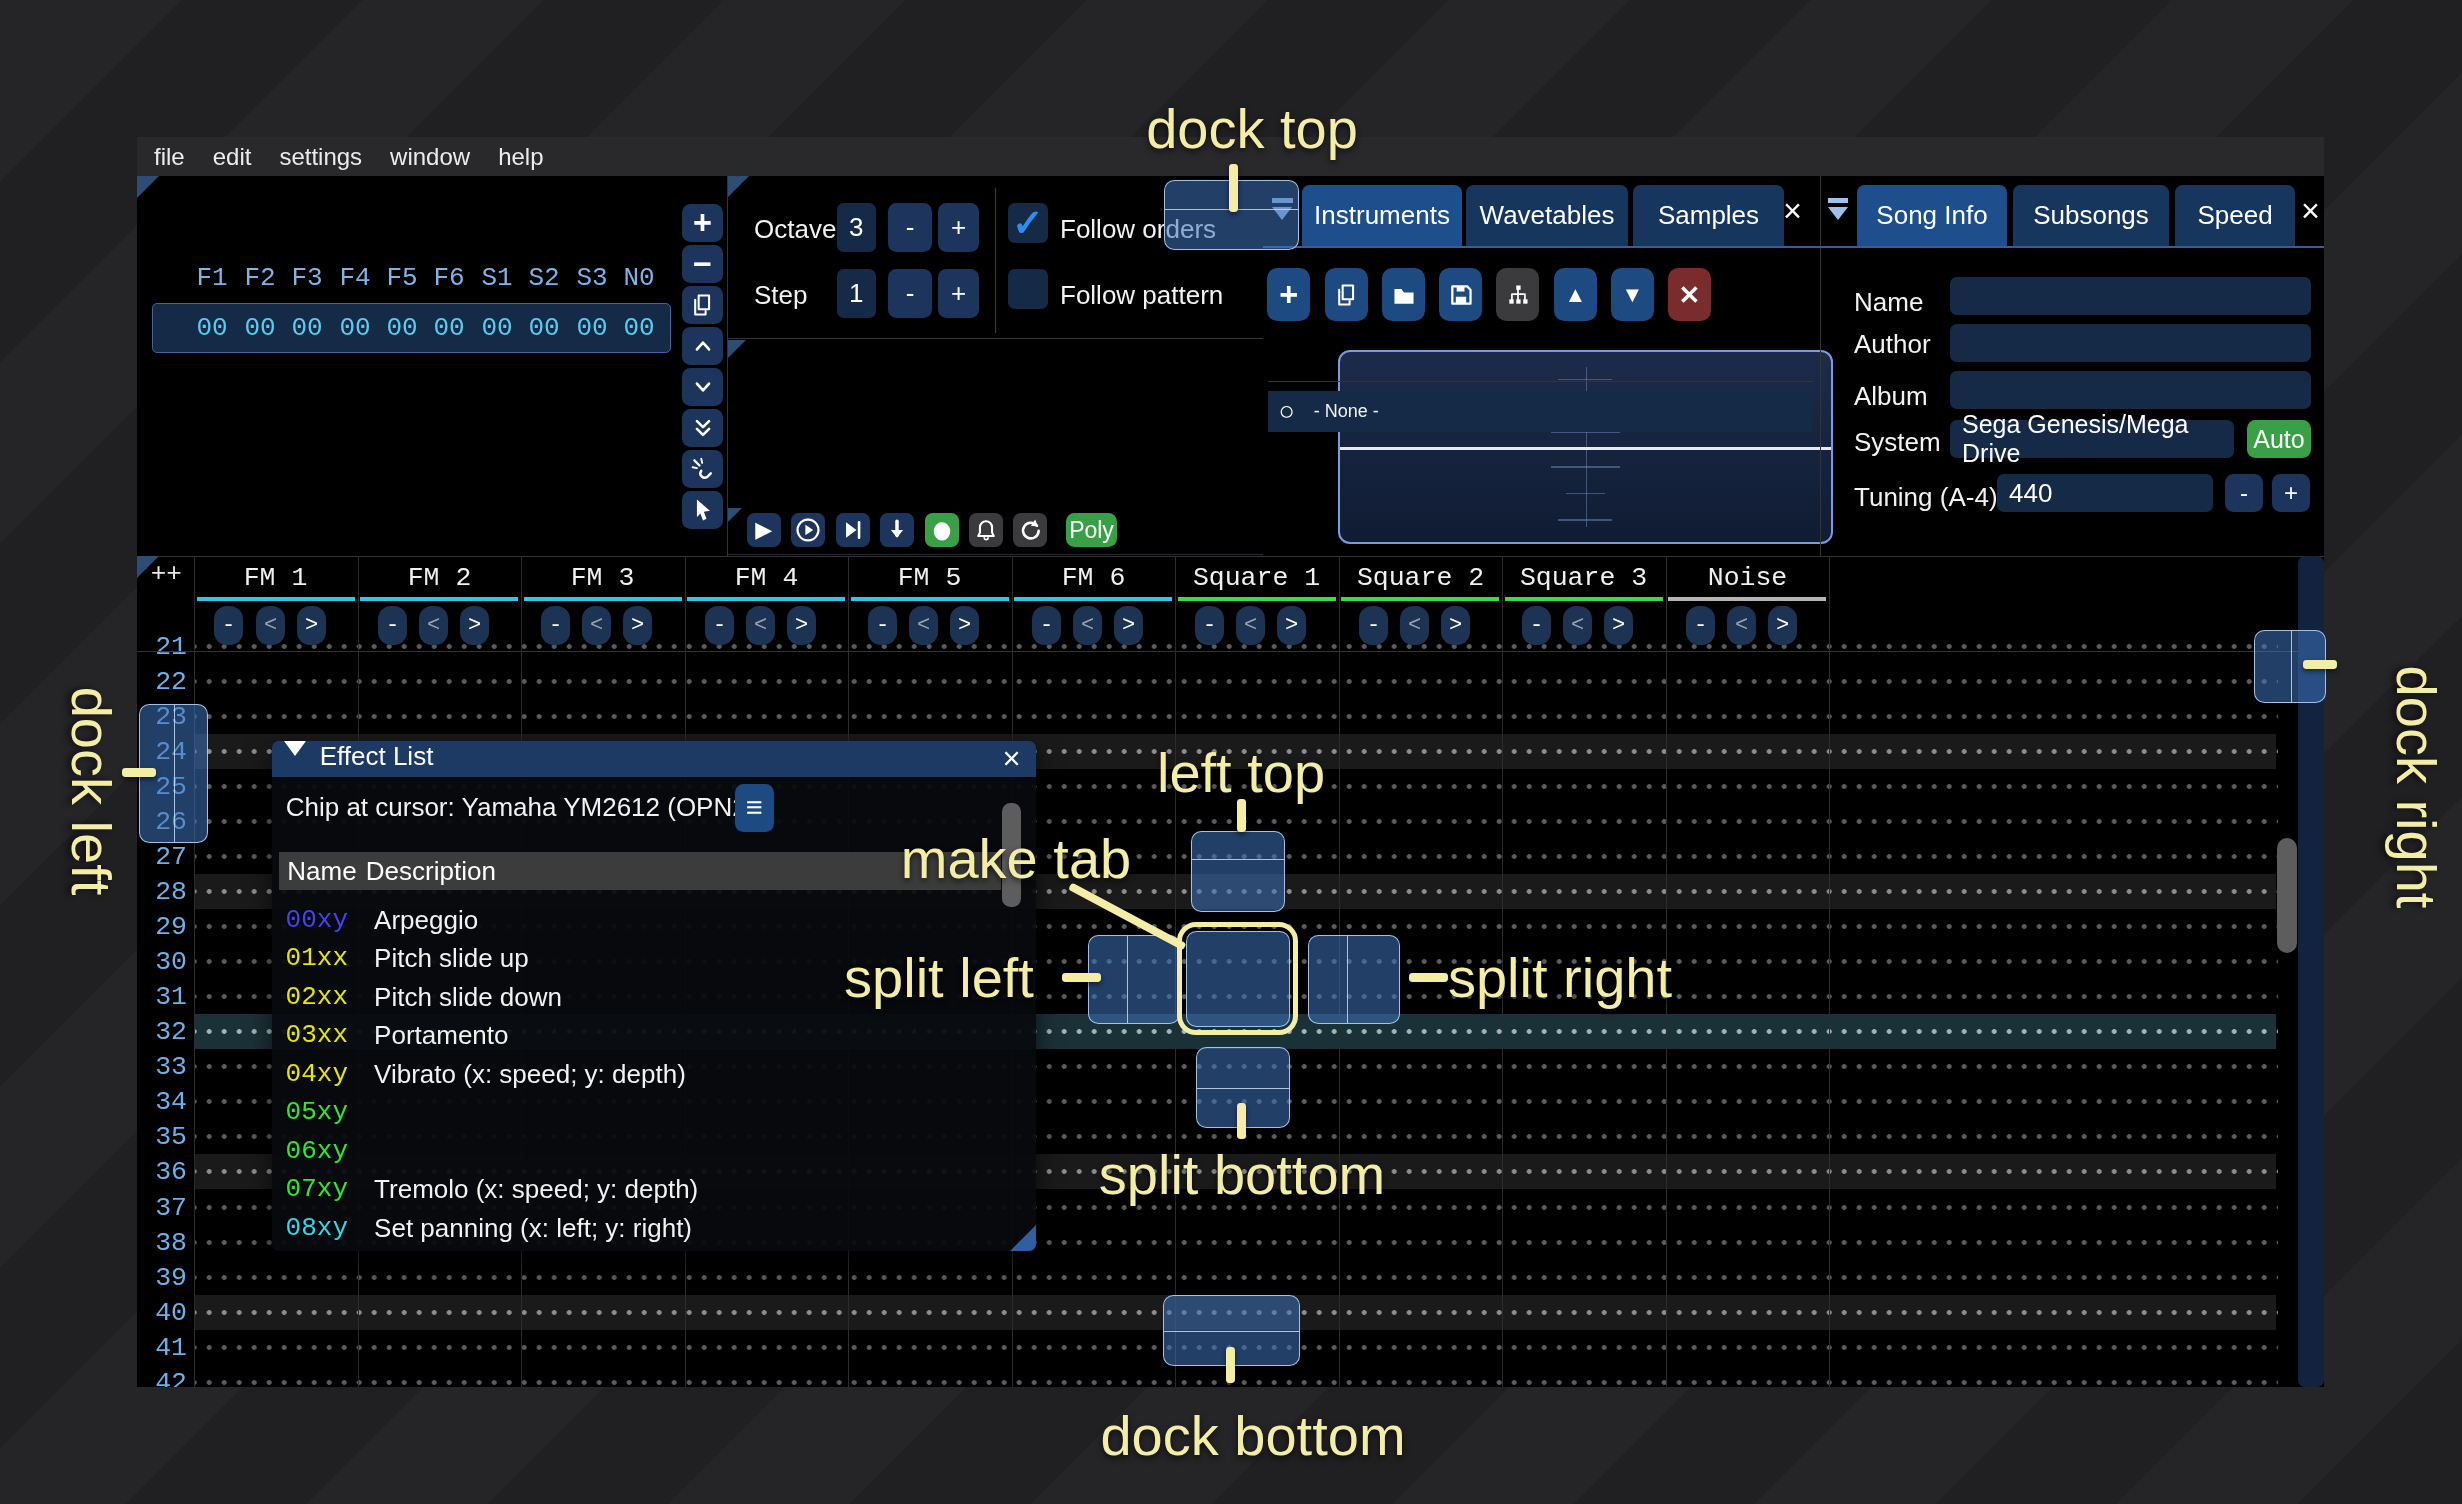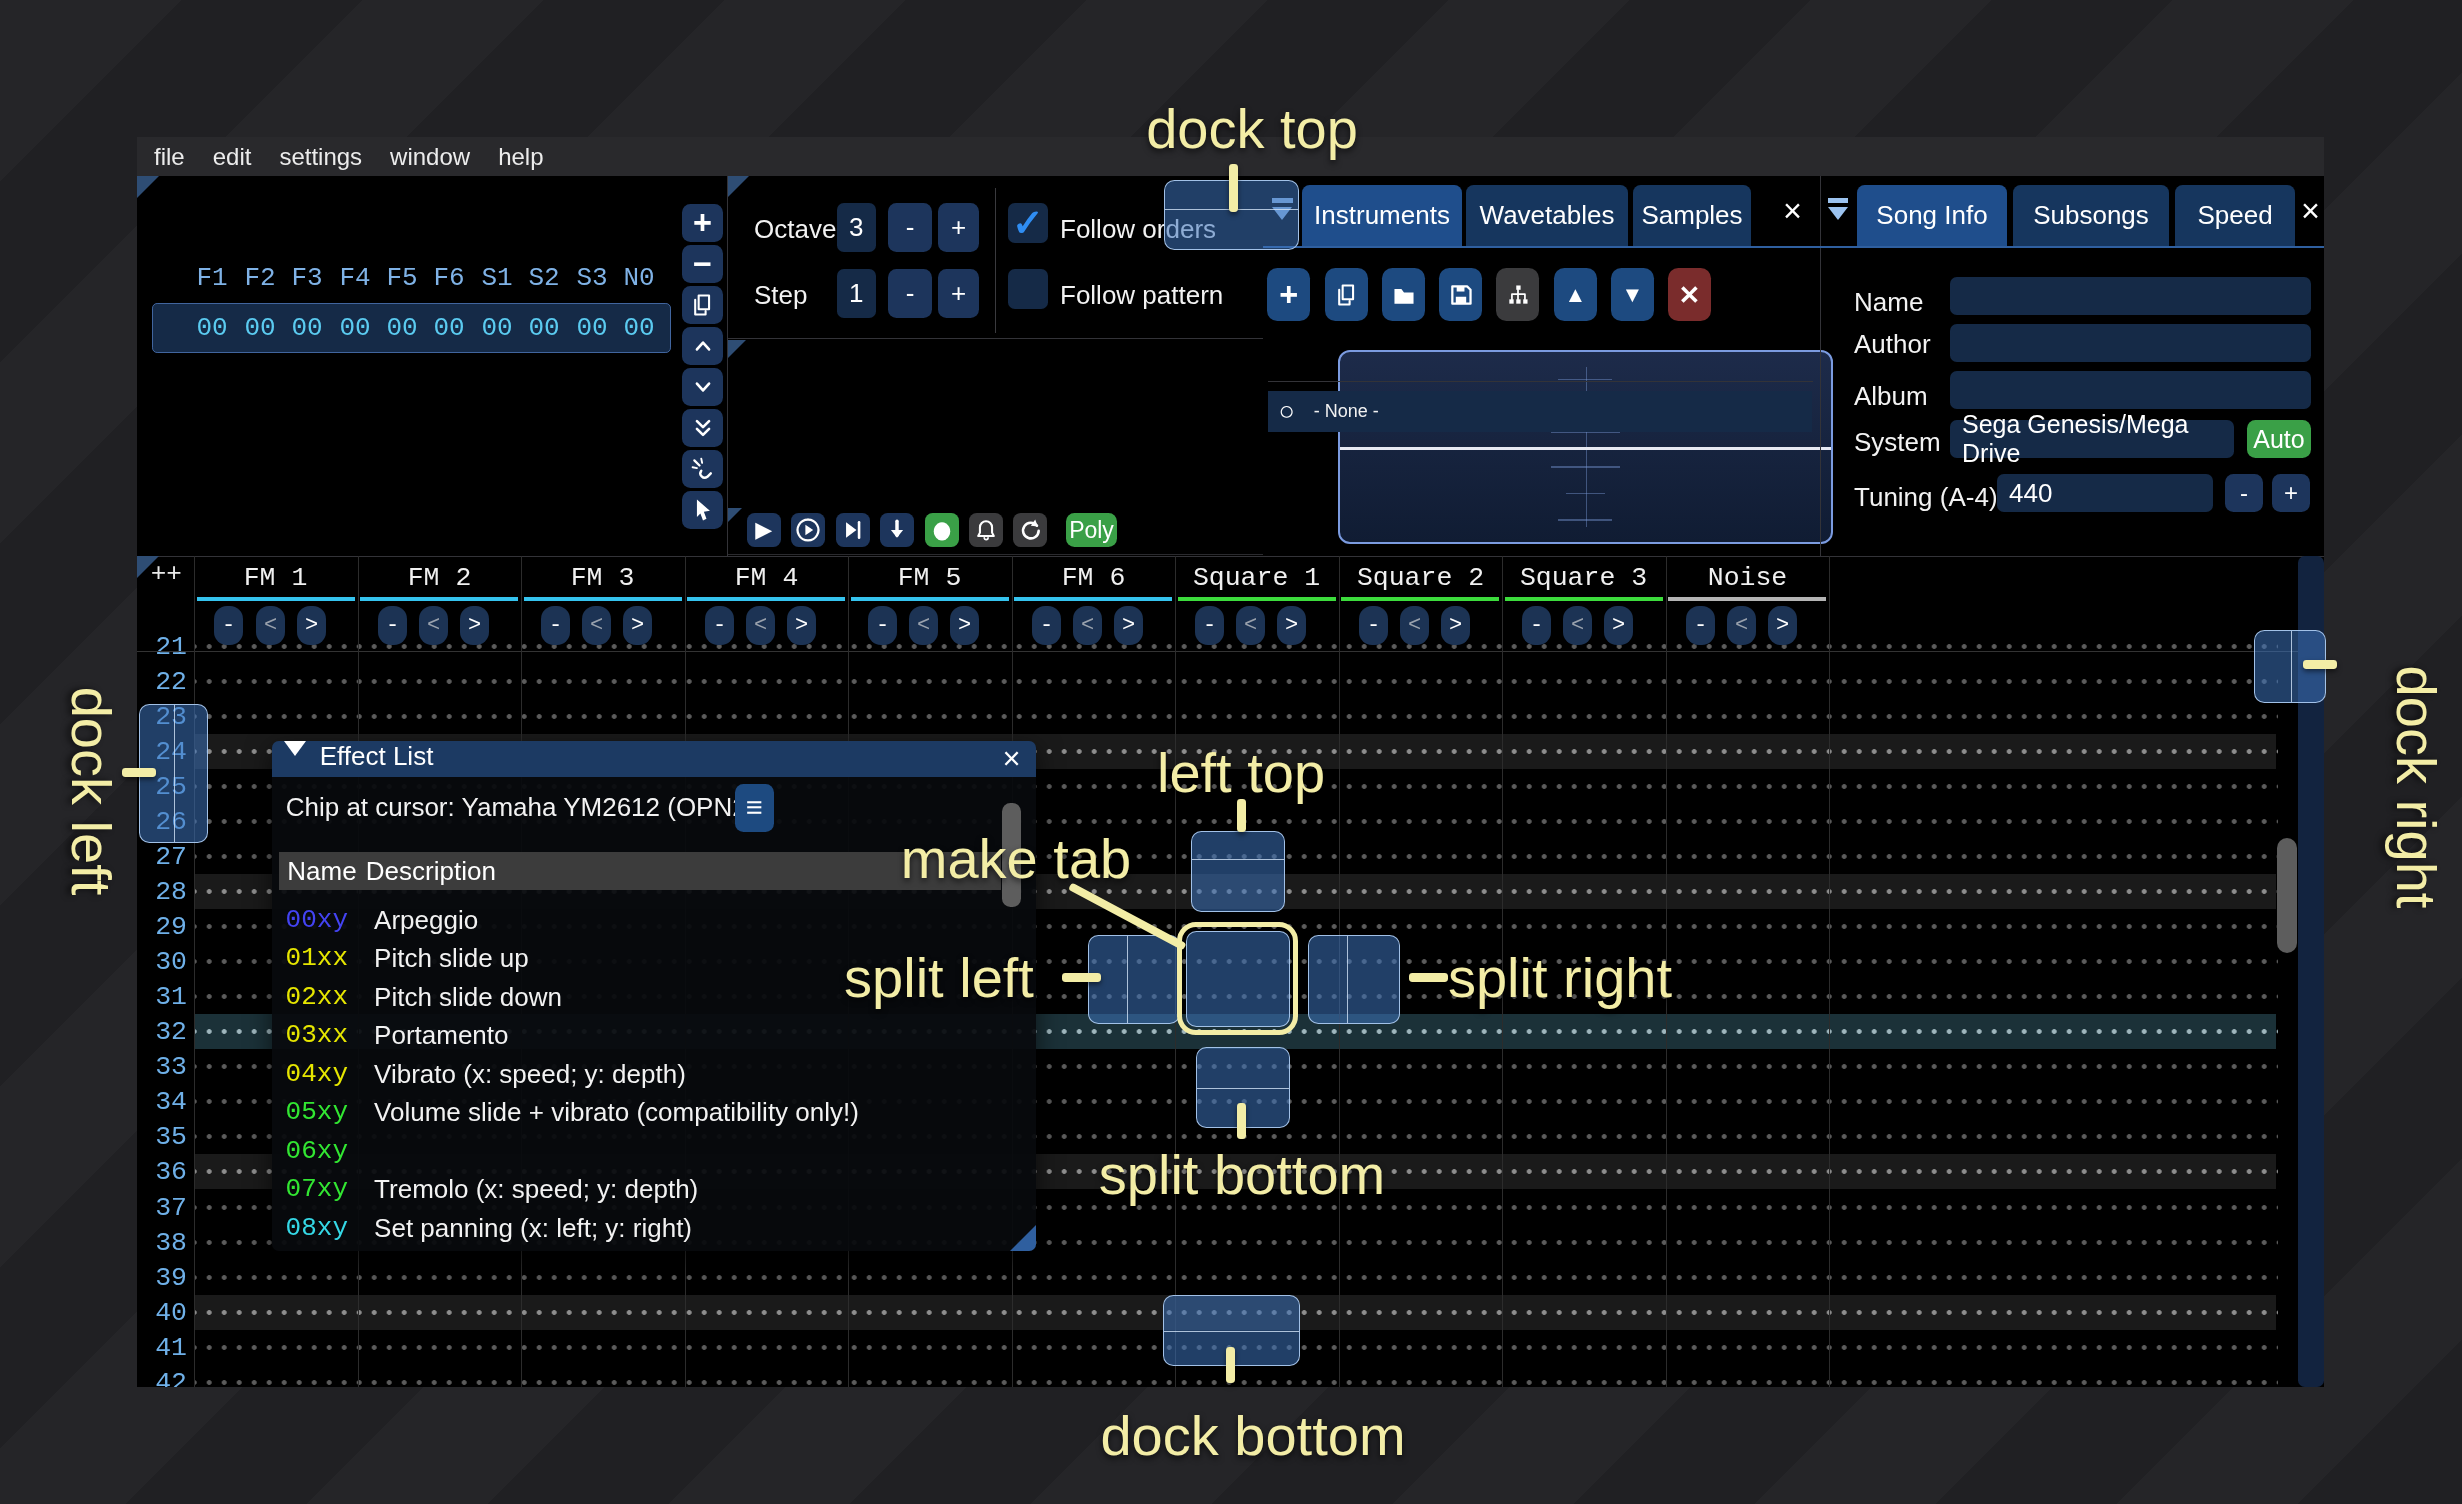--- a/index.html
+++ b/index.html
@@ -243,21 +243,21 @@
     <div class="vline" style="left:590px;top:39px;height:380px;"></div>
 
     <div class="abs" style="left:1126px;top:39px;width:557px;height:380px;">
       <div class="collapse-ic" style="left:6.8px;top:20.5px;">
           <div class="bar"></div>
           <div class="tri"></div>
         </div>
       <div id="inst-tabs">
           <div class="tab active" style="left: 39px; top: 8.5px; width: 160px;">Instruments</div>
           <div class="tab" style="left: 203px; top: 8.5px; width: 162px;">Wavetables</div>
-          <div class="tab" style="left: 370px; top: 8.5px; width: 118px;">Samples</div>
+          <div class="tab" style="left: 370px; top: 8.5px; width: 151px;">Samples</div>
         </div>
       <div class="tabline" style="left:0px;top:70px;width:557px;"></div>
       <div class="closex" style="left:520px;top:19px;">×</div>
       <div id="inst-toolbar">
           <div class="btn bblue" style="left: 4.3px; top: 92px; width: 43px; height: 53px; border-radius: 10.3px;">
             <span style="font-size: 32.5px; font-weight: bold; line-height: 0;">+</span>
           </div>
           <div class="btn bblue" style="left: 62px; top: 92px; width: 43px; height: 53px; border-radius: 10.3px;">
             <svg width="26" height="26" viewBox="0 0 30 30">
               <path d="M10 4 h12 v16 h-12 z" fill="none" stroke="#fff" stroke-width="2.4" stroke-linejoin="round" stroke-linecap="round"></path>
@@ -544,21 +544,20 @@
             <div class="fxrow" style="top: 239px;">
               <span class="fxcode" style="color: rgb(230, 230, 0);">03xx</span>
               <span class="fxdesc">Portamento</span>
             </div>
             <div class="fxrow" style="top: 278px;">
               <span class="fxcode" style="color: rgb(230, 230, 0);">04xy</span>
               <span class="fxdesc">Vibrato (x: speed; y: depth)</span>
             </div>
             <div class="fxrow" style="top: 316px;">
               <span class="fxcode" style="color: rgb(50, 230, 50);">05xy</span>
-              <span class="fxdesc">Volume slide + vibrato (compatibility only!)</span>
             </div>
             <div class="fxrow" style="top: 355px;">
               <span class="fxcode" style="color: rgb(50, 230, 50);">06xy</span>
             </div>
             <div class="fxrow" style="top: 393px;">
               <span class="fxcode" style="color: rgb(50, 230, 50);">07xy</span>
               <span class="fxdesc">Tremolo (x: speed; y: depth)</span>
             </div>
             <div class="fxrow" style="top: 432px;">
               <span class="fxcode" style="color: rgb(53, 216, 230);">08xy</span>

